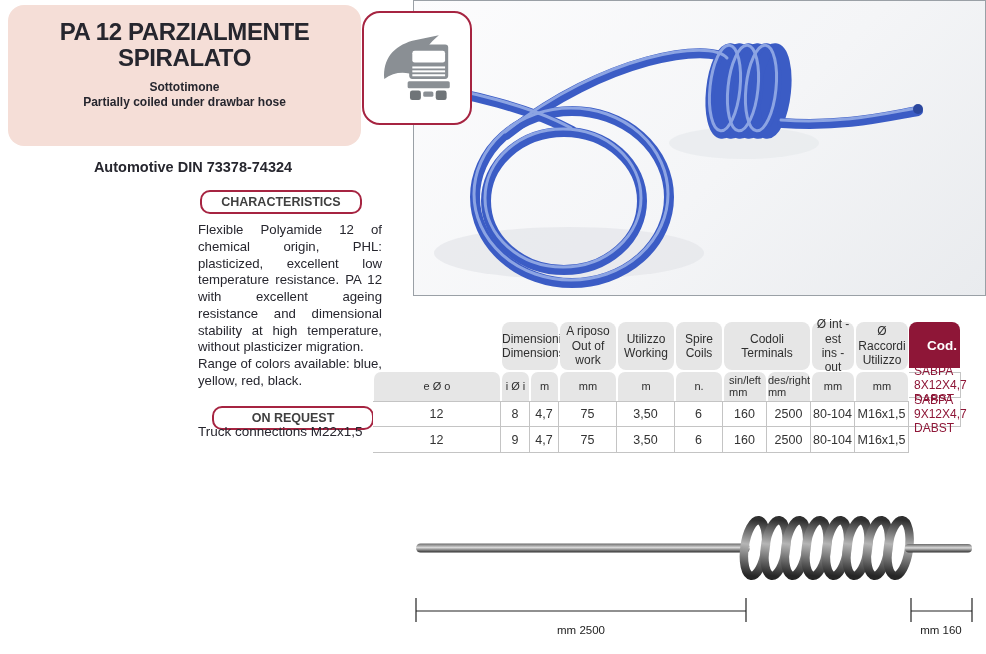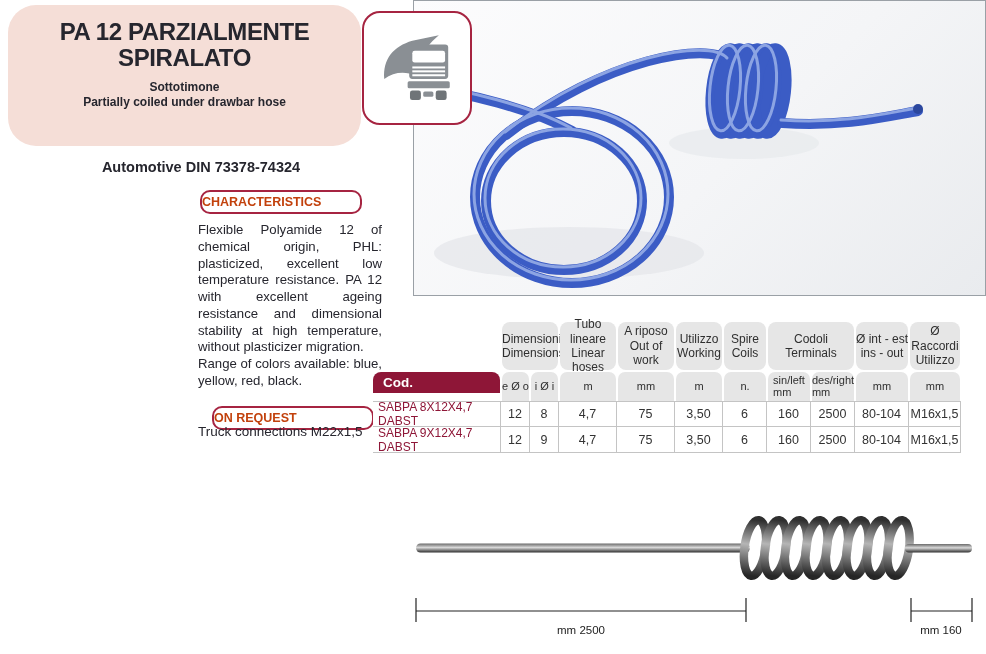--- a/index.html
+++ b/index.html
@@ -3,44 +3,44 @@
 <meta charset="utf-8">
 <style>
   html,body { margin:0; padding:0; background:#ffffff; }
   .page {
     position:relative; width:986px; height:654px; overflow:hidden;
     font-family:"Liberation Sans", sans-serif; background:#ffffff; color:#26262e;
   }
   
   .title-box {
     position:absolute; left:8px; top:5px; width:353px; height:141px;
-    background:#f5ded7; border-radius:28px; text-align:center;
+    background:#f5ded7; border-radius:16px; text-align:center;
   }
   .title-main { font-size:24px; font-weight:bold; line-height:1.1; padding-top:14px; letter-spacing:-0.4px; color:#26262e; }
   .title-sub  { font-size:12px; font-weight:bold; margin-top:8px; line-height:1.3; color:#26262e; }
-  .standard   { position:absolute; left:16px; top:159px; width:370px; text-align:center;
+  .standard   { position:absolute; left:8px; top:159px; width:370px; text-align:center;
                 font-size:14.5px; font-weight:bold; color:#26262e; }
   
   .photo {
     position:absolute; left:413px; top:0; width:571px; height:294px;
     border:1px solid #9aa0a6;
     background:linear-gradient(135deg,#fcfcfd 0%,#f4f5f7 55%,#e9ebee 100%);
   }
   .photo svg { display:block; width:100%; height:100%; }
   
   .truck-box {
     position:absolute; left:362px; top:11px; width:106px; height:110px;
     background:#ffffff; border:2px solid #a62441; border-radius:18px; z-index:5;
     display:flex; align-items:center; justify-content:center;
   }
   
   .pill {
     position:absolute; width:158px; height:20px; line-height:20px;
-    border:2px solid #a62441; border-radius:10px; text-align:left;
-    color:#c2410c; font-weight:bold; font-size:12.5px; background:#fff;
+    border:2px solid #a62441; border-radius:10px; text-align:center;
+    color:#404040; font-weight:bold; font-size:12.5px; background:#fff;
   }
   #char-pill { left:200px; top:190px; }
   #req-pill  { left:212px; top:406px; }
   .para { position:absolute; left:198px; top:222px; width:184px;
           font-size:13.2px; line-height:1.27; color:#26262e; text-align:justify; }
   .para p { margin:0; }
   .req-text { position:absolute; left:198px; top:424px; font-size:13.5px; color:#26262e; }
   
   .tbl {
     position:absolute; left:373px; top:322px;
@@ -48,23 +48,23 @@
     grid-template-columns:128px 29px 29px 58px 58px 48px 44px 44px 44px 54px 52px;
     grid-auto-rows:min-content;
   }
   .grp-spacer { height:50px; }
   .grp {
     background:#e6e6e6; border-radius:8px; margin:0 1px 2px 1px; height:48px;
     display:flex; flex-direction:column; justify-content:center; text-align:center;
     font-size:12px; color:#2f2f2f; line-height:1.2;
   }
   .codhead {
-    background:#8e1637; border-radius:8px 8px 0 0; height:21px; margin-right:1px;
+    background:#8e1637; border-radius:8px 8px 0 0; height:46px; margin-right:1px;
     color:#ffffff; font-weight:bold; font-size:13.5px;
-    display:flex; align-items:center; padding-left:10px; box-sizing:border-box;
+    display:flex; align-items:center; padding-left:18px; box-sizing:border-box;
   }
   .unit {
     background:#e6e6e6; border-radius:7px 7px 0 0; margin:0 1px; height:29px;
     display:flex; align-items:center; justify-content:center;
     font-size:11px; color:#2f2f2f; white-space:pre-line; text-align:left; line-height:1.05;
   }
   .cell {
     background:#fff; height:26px; box-sizing:border-box;
     border-right:1px solid #c4c4c4; border-bottom:1px solid #c4c4c4;
     display:flex; align-items:center; justify-content:center;
@@ -146,24 +146,20 @@
   </div>
 
   <div class="pill" id="req-pill">ON REQUEST</div>
   <div class="req-text">Truck connections M22x1,5</div>
 
   <div class="tbl" id="tbl">
       <div class="grp-spacer"></div>
       <div class="grp" style="grid-column: span 2;">
         <div class="">Dimensioni</div>
         <div class="">Dimensions</div>
-      </div>
-      <div class="grp" style="grid-column: span 1;">
-        <div class="">Tubo lineare</div>
-        <div class="">Linear hoses</div>
       </div>
       <div class="grp" style="grid-column: span 1;">
         <div class="">A riposo</div>
         <div class="">Out of work</div>
       </div>
       <div class="grp" style="grid-column: span 1;">
         <div class="">Utilizzo</div>
         <div class="">Working</div>
       </div>
       <div class="grp" style="grid-column: span 1;">

